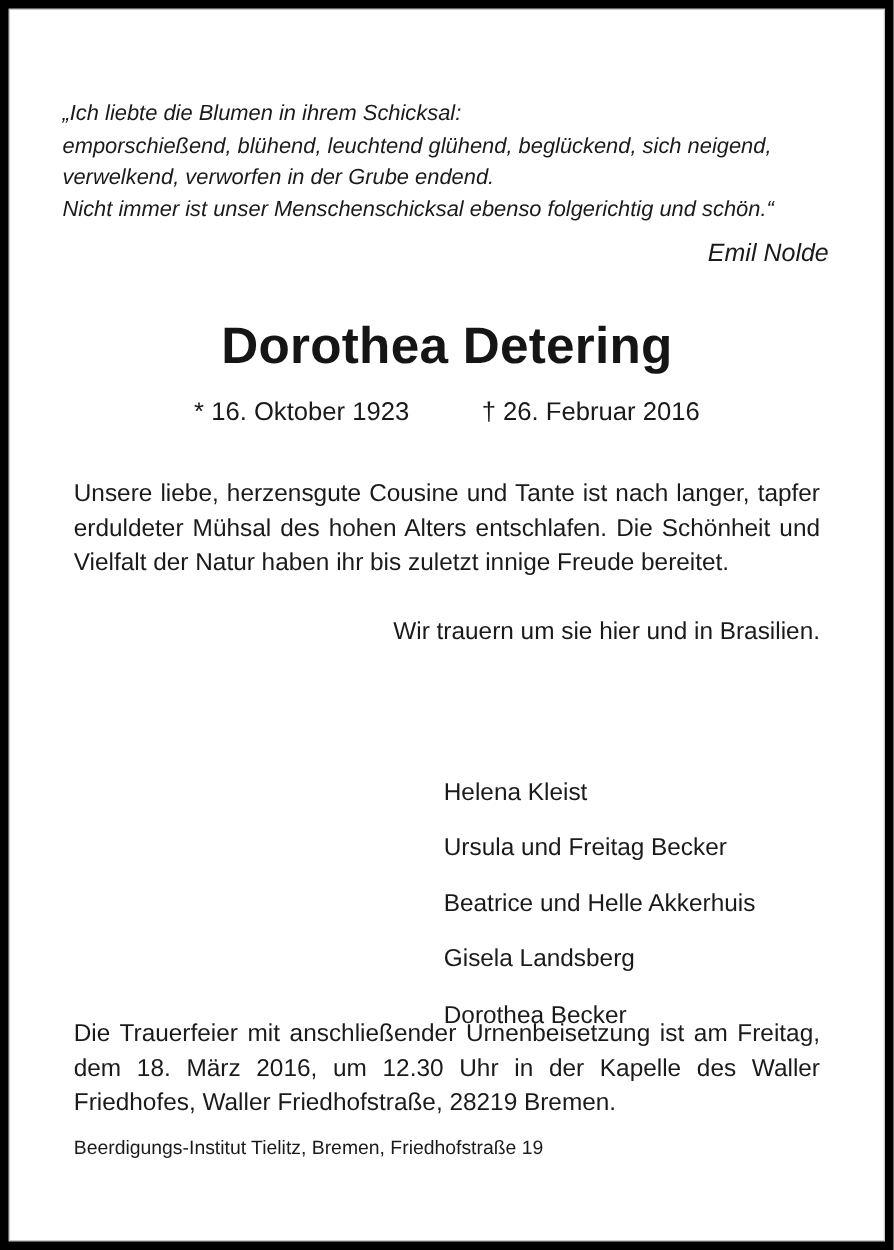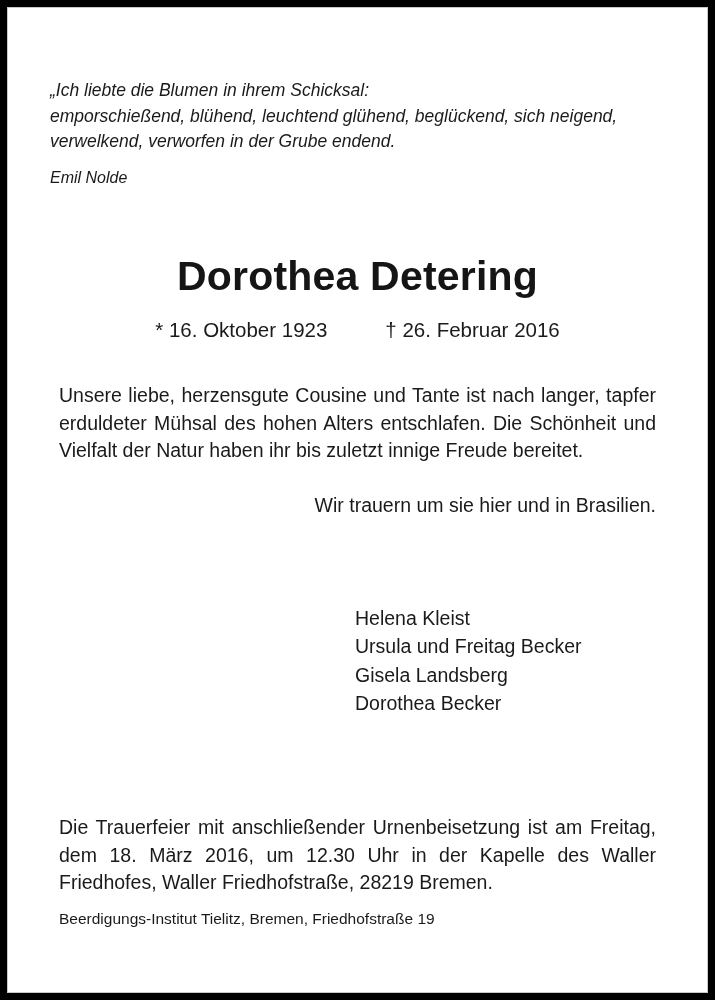--- a/index.html
+++ b/index.html
@@ -50,22 +50,23 @@
   }
   .quote-line {
     font-style: italic;
     font-size: 17.5px;
     line-height: 25.5px;
     color: #1a1a1a;
     white-space: nowrap;
   }
   .quote-attrib {
     margin-top: 12px;
+    text-align: right;
     font-style: italic;
-    font-size: 16px;
+    font-size: 20px;
     line-height: 22px;
     color: #1a1a1a;
     padding-right: 2px;
   }
 
   
   .deceased-name {
     position: absolute;
     left: 0;
     right: 0;
@@ -127,20 +128,21 @@
   .mourners {
     position: absolute;
     left: 305px;
     top: 596px;
   }
   .mourner-line {
     font-size: 19.5px;
     line-height: 28.4px;
     color: #1a1a1a;
     white-space: nowrap;
+    margin-top: 16px;
   }
 
   
   .funeral {
     position: absolute;
     left: 9px;
     right: 9px;
     top: 806px;
   }
   .funeral-text {
@@ -166,38 +168,40 @@
 <body>
 
 <div class="notice">
   <div class="notice-inner">
     <div class="content">
 
       <div class="quote">
         <div class="quote-line">„Ich liebte die Blumen in ihrem Schicksal:</div>
         <div class="quote-line">emporschießend, blühend, leuchtend glühend, beglückend, sich neigend,</div>
         <div class="quote-line">verwelkend, verworfen in der Grube endend.</div>
+        <div class="quote-line">Nicht immer ist unser Menschenschicksal ebenso folgerichtig und schön.“</div>
         <div class="quote-attrib">Emil Nolde</div>
       </div>
 
       <div class="deceased-name">Dorothea Detering</div>
 
       <div class="dates">
         <span class="date-birth"><span>*</span>&nbsp;<span>16. Oktober 1923</span></span><span class="date-gap"></span><span class="date-death"><span>†</span>&nbsp;<span>26. Februar 2016</span></span>
       </div>
 
       <div class="body-block">
         <div class="para-justified">Unsere liebe, herzensgute Cousine und Tante ist nach langer, tapfer erduldeter Mühsal des hohen Alters entschlafen. Die Schönheit und Vielfalt der Natur haben ihr bis zuletzt innige Freude bereitet.</div>
         <div class="para-spacer"></div>
         <div class="para-plain">Wir trauern um sie hier und in Brasilien.</div>
       </div>
 
       <div class="mourners">
         <div class="mourner-line">Helena Kleist</div>
         <div class="mourner-line">Ursula und Freitag Becker</div>
+        <div class="mourner-line">Beatrice und Helle Akkerhuis</div>
         <div class="mourner-line">Gisela Landsberg</div>
         <div class="mourner-line">Dorothea Becker</div>
       </div>
 
       <div class="funeral">
         <div class="funeral-text">Die Trauerfeier mit anschließender Urnenbeisetzung ist am Freitag, dem 18. März 2016, um 12.30 Uhr in der Kapelle des Waller Friedhofes, Waller Friedhofstraße, 28219 Bremen.</div>
       </div>
 
       <div class="credit">Beerdigungs-Institut Tielitz, Bremen, Friedhofstraße 19</div>
 

